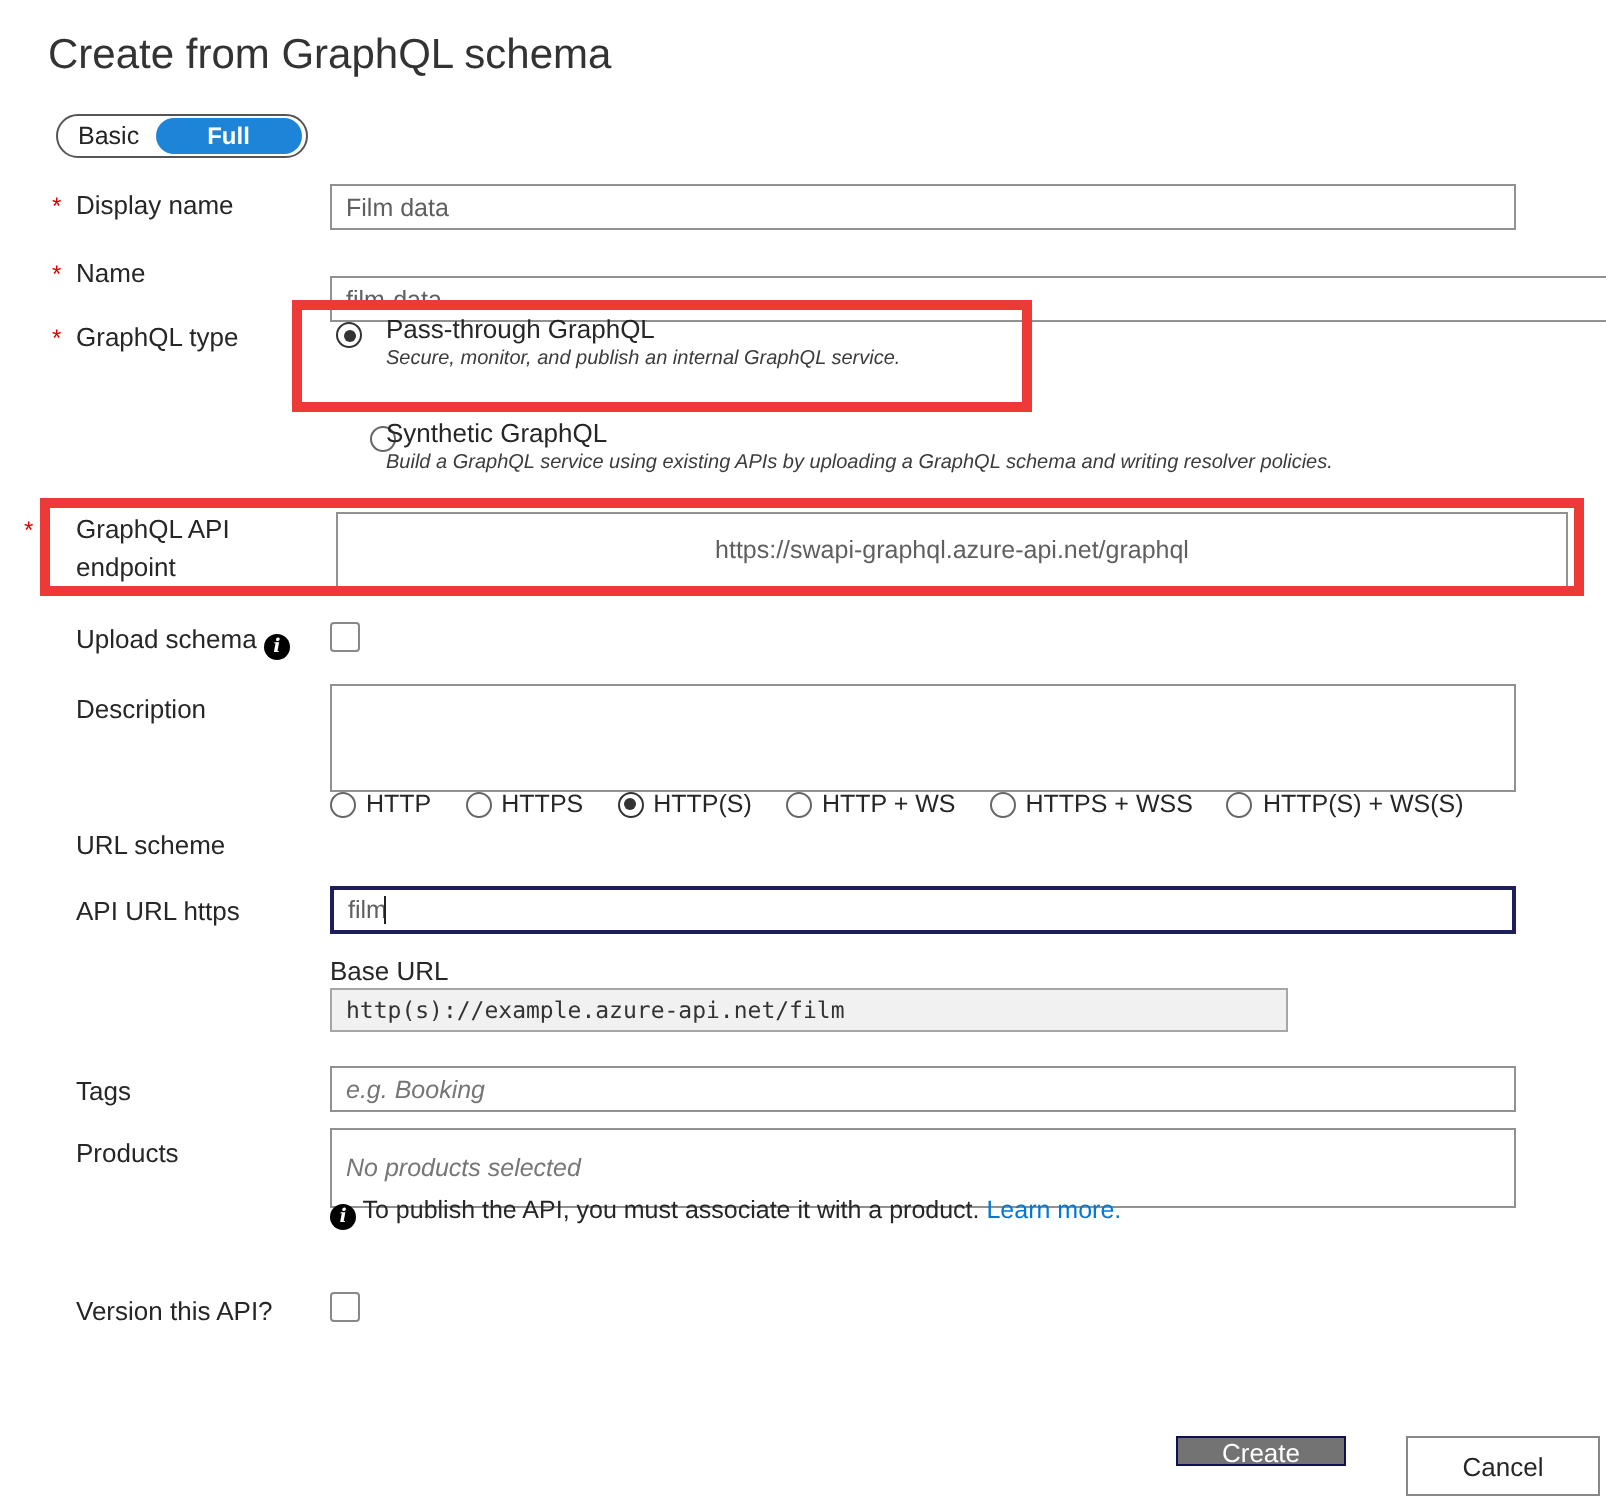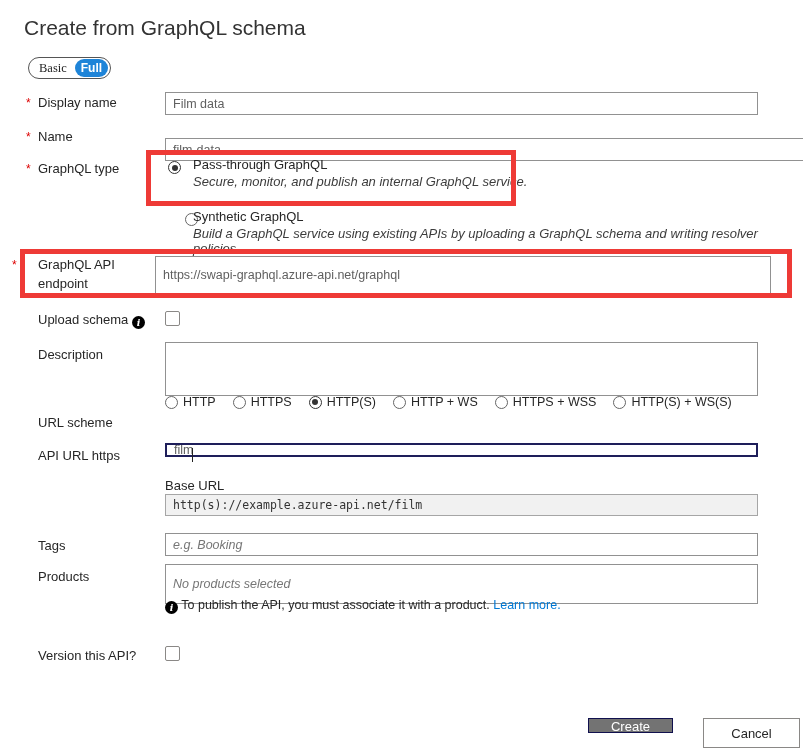--- a/index.html
+++ b/index.html
@@ -10,24 +10,24 @@
     color:#2b2b2b; font-size:13px;
   }
   .abs { position:absolute; }
   .page-title { left:24px; top:16px; font-size:21px; font-weight:400; color:#333; }
 
   
   .mode-toggle {
     left:28px; top:57px; height:22px; display:flex; align-items:center;
     border:1px solid #555; border-radius:12px; padding:1px 2px 1px 10px; background:#fff;
   }
-  .mode-basic { color:#252525; font-size:12.5px; padding-right:8px; cursor:pointer;font-family:Liberation Serif, serif; }
+  .mode-basic { color:#252525; font-size:12.5px; padding-right:8px; cursor:pointer; }
   .mode-full {
     background:#1e84d8; color:#fff; font-size:12px; font-weight:bold;
-    border-radius:10px; padding:2px 6px; cursor:pointer;
+    border-radius:10px; padding:2px 26px; cursor:pointer;
   }
 
   .flabel { color:#262626; font-size:13px; }
   .req { color:#dd0000; font-size:12px; position:absolute; }
 
   .tinput {
     position:absolute; border:1px solid #919191; background:#fff; color:#5f5f5f;
     font-family:"Liberation Sans","DejaVu Sans",sans-serif; font-size:12.5px;
     padding:0 7px; outline:none;
   }
@@ -44,21 +44,21 @@
     border-radius:50%; background:#333;
   }
 
   
   .checkbox {
     display:inline-block; width:15px; height:15px; border:1px solid #8a8886;
     border-radius:2px; background:#fff;
   }
 
   .opt-title { color:#262626; font-size:13px; }
-  .opt-desc { color:#3c3c3c; font-size:13px; font-style:italic; }
+  .opt-desc { color:#3c3c3c; font-size:10px; font-style:italic; }
 
   .redbox {
     position:absolute; border:5px solid #ee3a36; background:transparent;
     pointer-events:none;
   }
 
   .info-icon {
     display:inline-block; width:13px; height:13px; border-radius:50%;
     background:#000; color:#fff; font-size:9.5px; font-weight:bold;
     text-align:center; line-height:13px; vertical-align:-2px;
@@ -132,21 +132,21 @@
 <div class="redbox" style="left:146px; top:150px; width:370px; height:56px;"></div>
 
 <span class="abs radio" style="left:168px; top:211px;"></span>
 <div class="abs opt-title" style="left:193px; top:209px;">Synthetic GraphQL</div>
 <div class="abs opt-desc" style="left:193px; top:226px;">Build a GraphQL service using existing APIs by uploading a GraphQL schema and writing resolver policies.</div>
 
 
 <span class="req abs" style="left:12px; top:258px;">*</span>
 <div class="abs flabel" style="left:38px; top:257px;">GraphQL API</div>
 <div class="abs flabel" style="left:38px; top:276px;">endpoint</div>
-<input class="tinput" style="left: 155px; top: 256px; width: 616px; height: 38px;" value="https://swapi-graphql.azure-api.net/graphql">
+<input class="tinput" style="left: 168px; top: 256px; width: 616px; height: 38px; text-align: center;" value="https://swapi-graphql.azure-api.net/graphql">
 <div class="redbox" style="left:20px; top:249px; width:772px; height:49px;"></div>
 
 
 <div class="abs flabel" style="left:38px; top:312px;">
   <span>Upload schema</span>
   <span class="info-icon">i</span>
 </div>
 <span class="abs checkbox" style="left:165px; top:311px;"></span>
 
 
@@ -177,26 +177,26 @@
     <span class="lbl">HTTPS + WSS</span>
   </span>
   <span class="scheme-opt">
     <span class="radio"></span>
     <span class="lbl">HTTP(S) + WS(S)</span>
   </span>
 </div>
 
 
 <div class="abs flabel" style="left:38px; top:448px;">API URL https</div>
-<input class="tinput suffix-input" style="left: 165px; top: 443px; width: 593px; height: 14px;" value="film">
+<input class="tinput suffix-input" style="left: 165px; top: 443px; width: 593px; height: 24px;" value="film">
 <span class="caret"></span>
 
 
 <div class="abs flabel" style="left:165px; top:478px;">Base URL</div>
-<input class="base-url-field" style="left: 165px; top: 494px; width: 593px; height: 22px;" readonly="" value="http(s)://example.azure-api.net/film">
+<input class="base-url-field" style="left: 165px; top: 494px; width: 479px; height: 22px;" readonly="" value="http(s)://example.azure-api.net/film">
 
 
 <div class="abs flabel" style="left:38px; top:538px;">Tags</div>
 <input class="tinput" style="left: 165px; top: 533px; width: 593px; height: 23px;" placeholder="e.g. Booking">
 
 
 <div class="abs flabel" style="left:38px; top:569px;">Products</div>
 <input class="tinput" style="left: 165px; top: 564px; width: 593px; height: 40px;" placeholder="No products selected">
 
 

